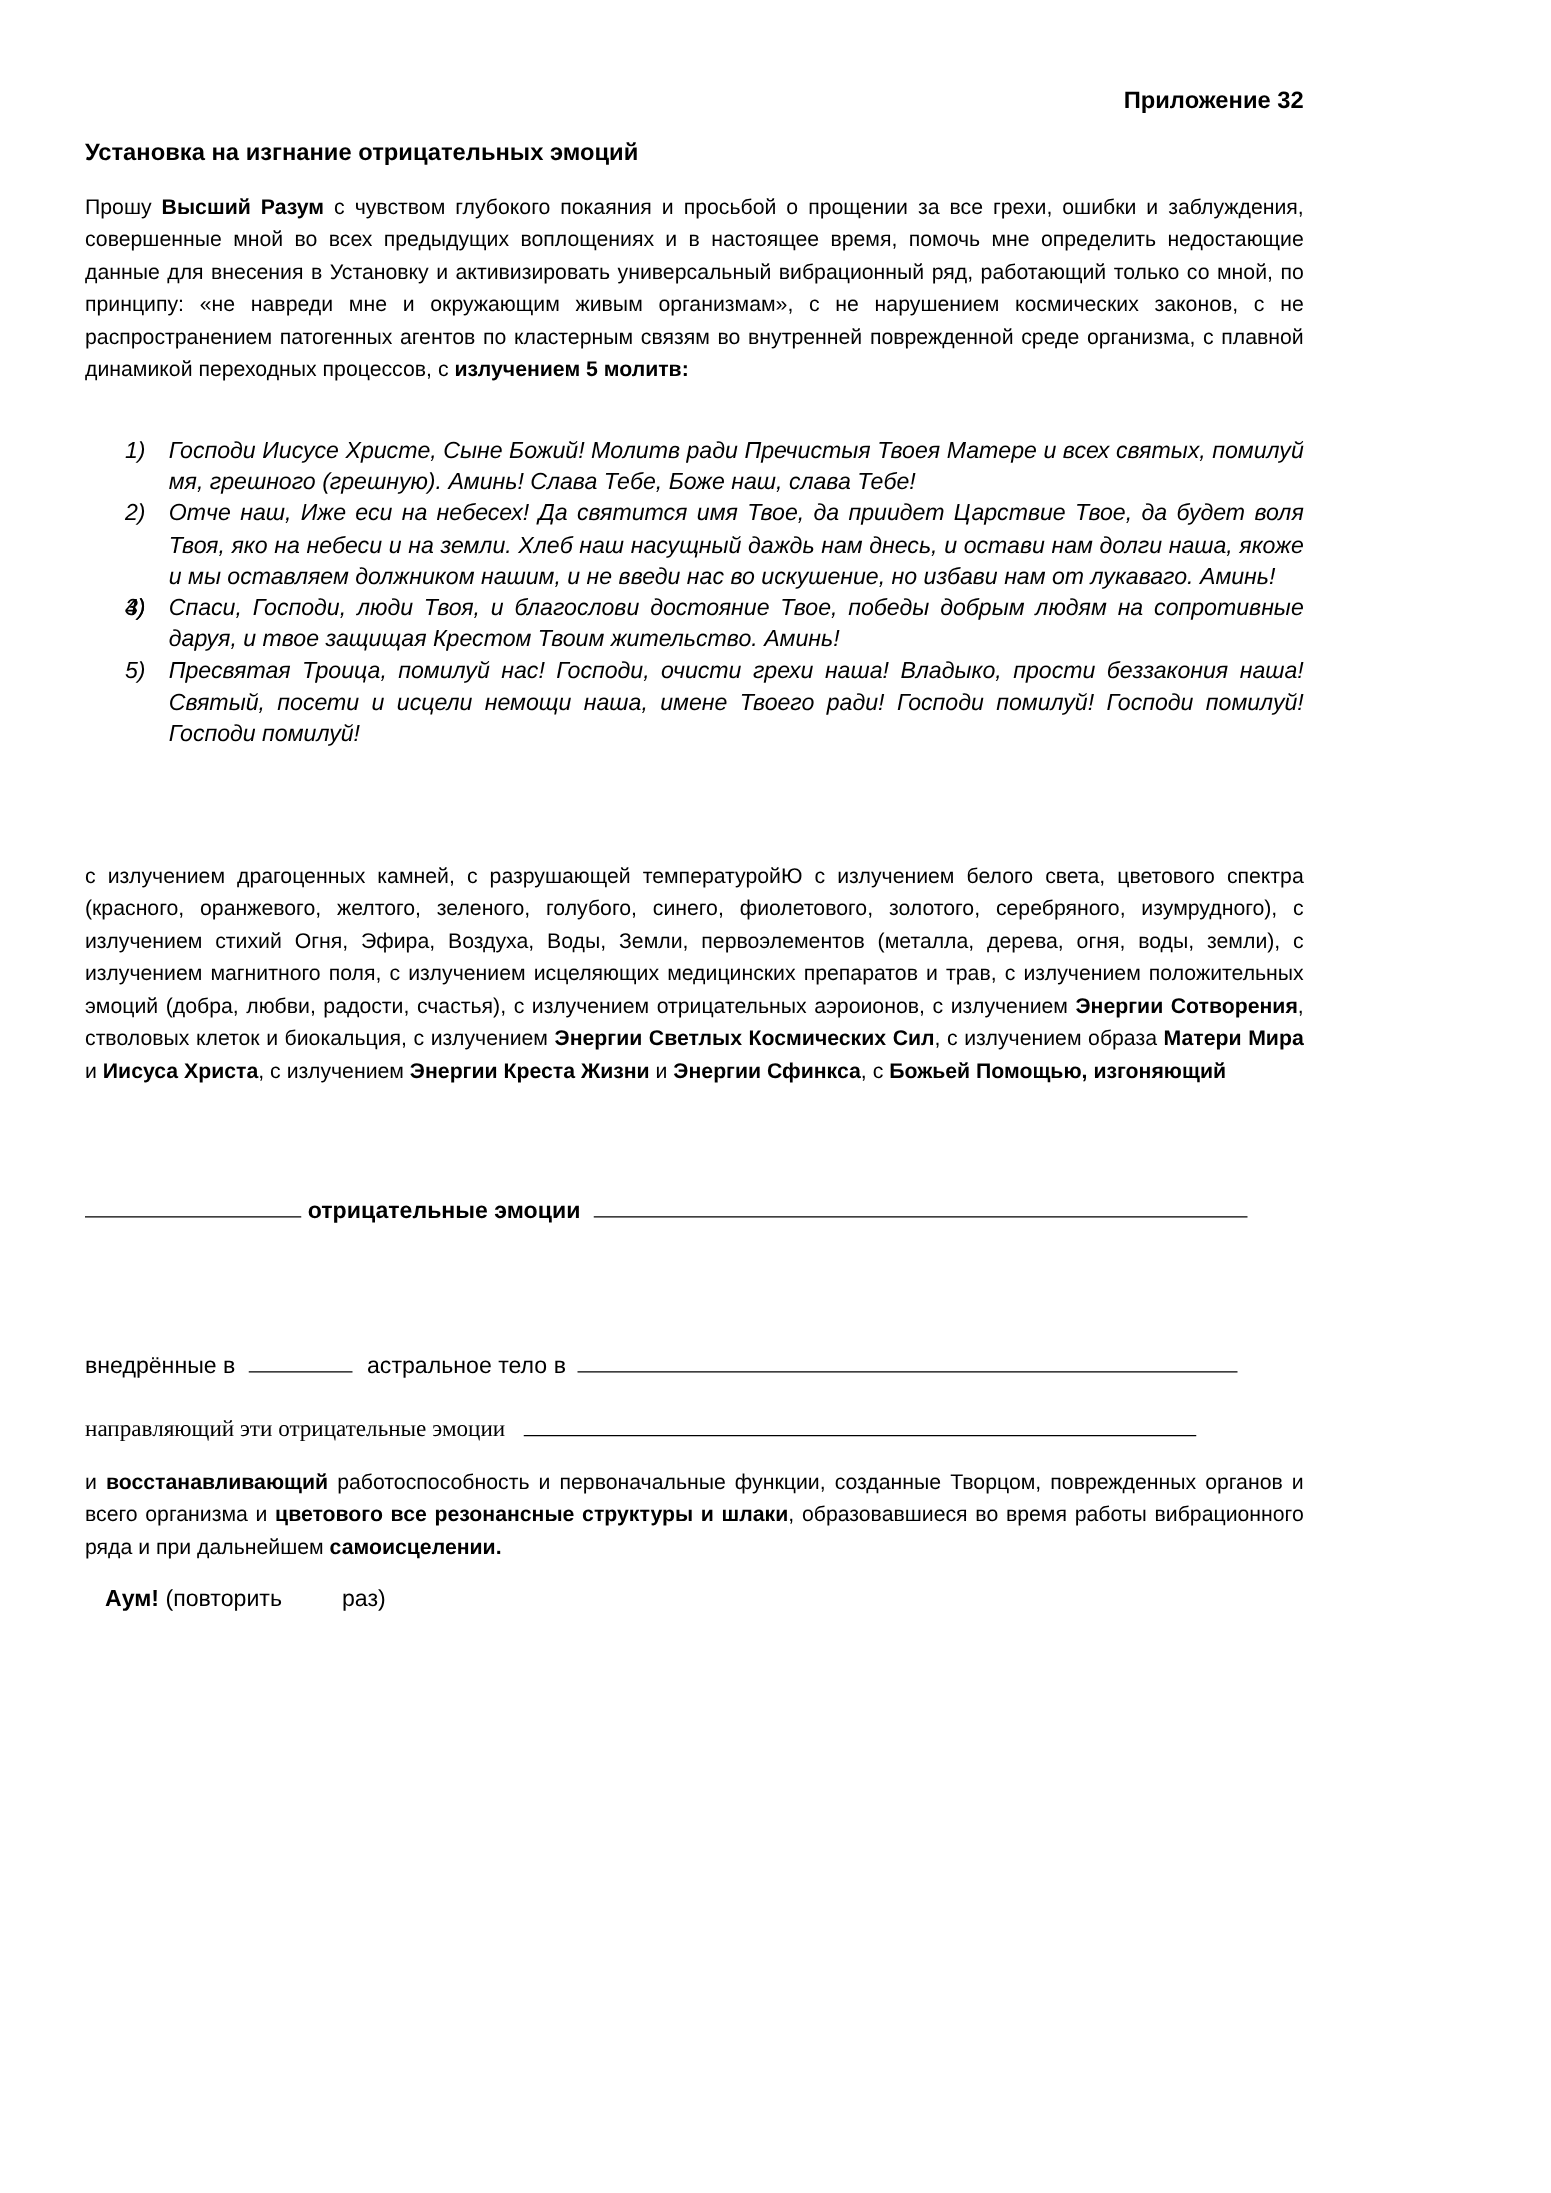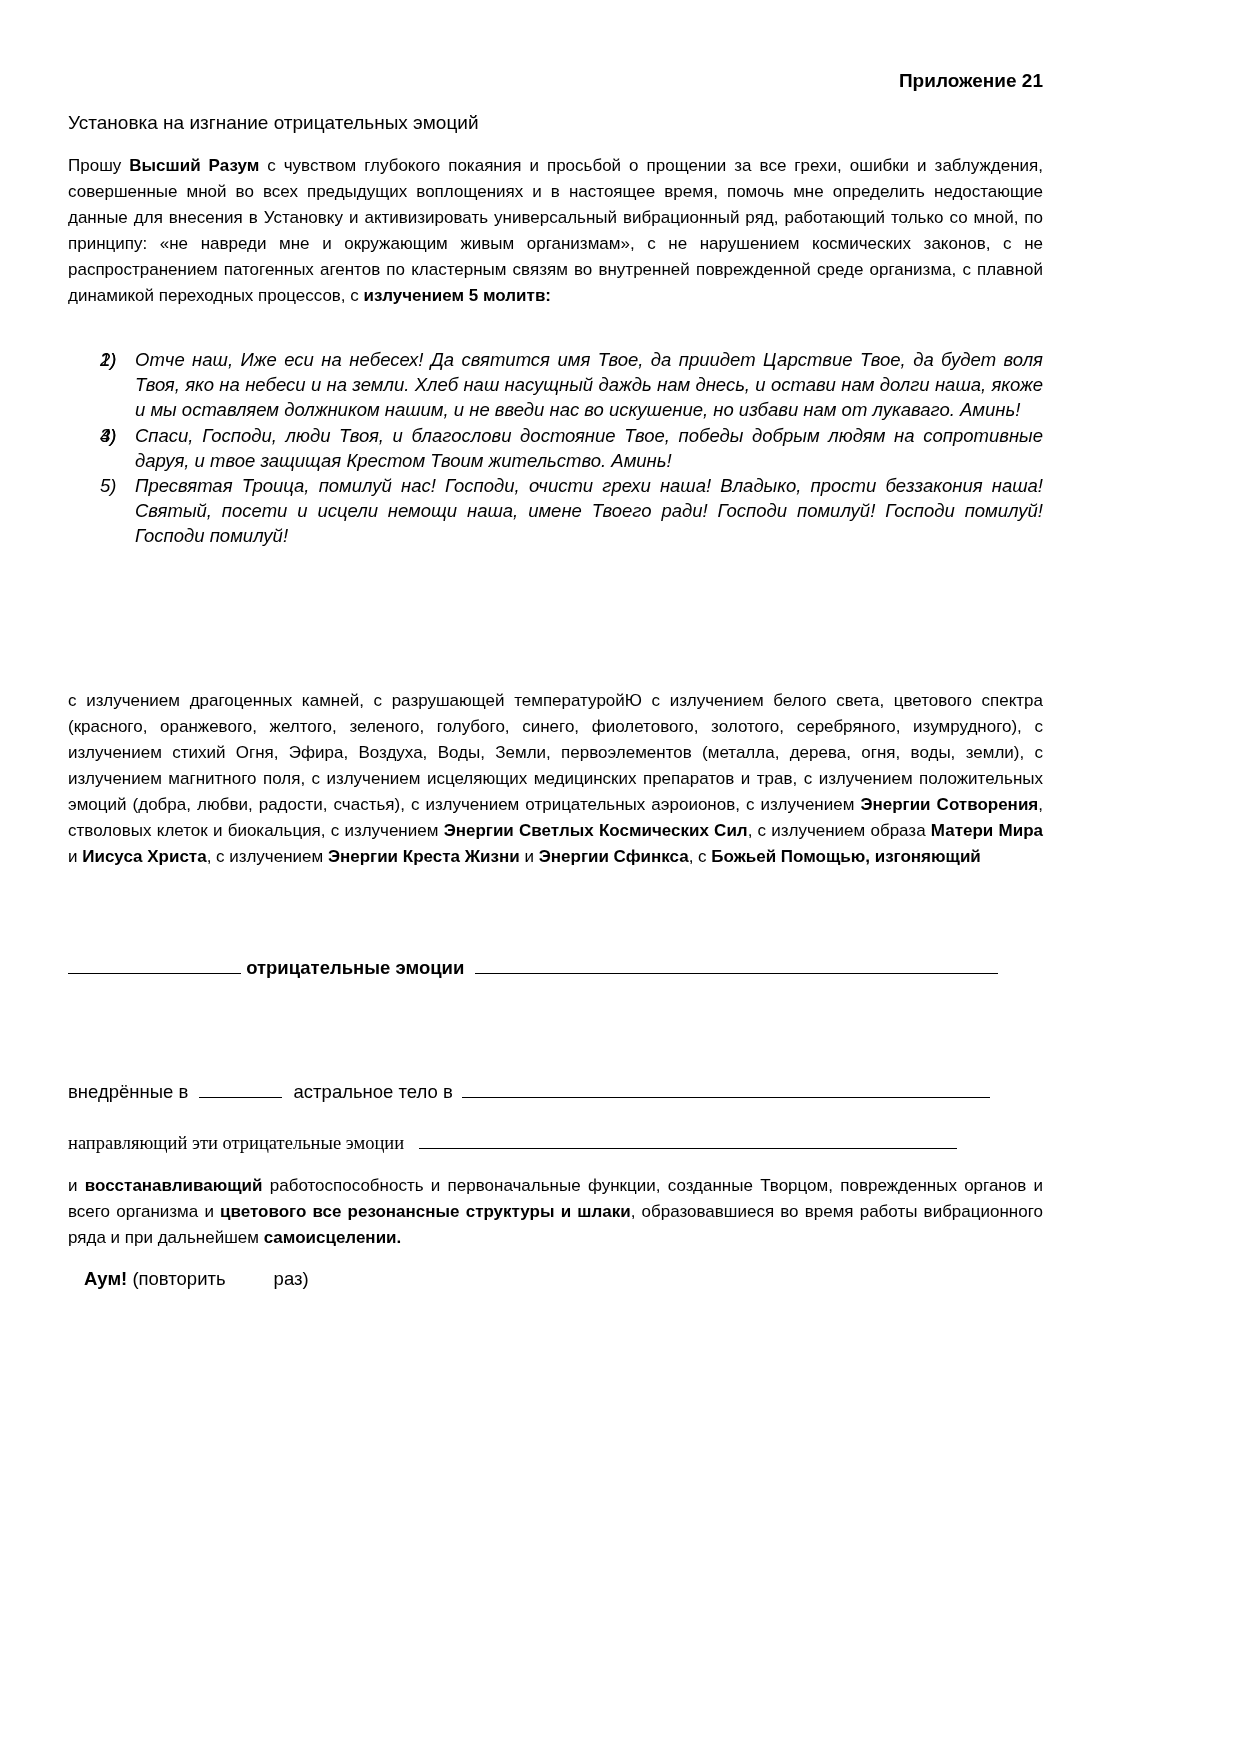--- a/index.html
+++ b/index.html
@@ -1,46 +1,46 @@
 <!DOCTYPE html>
 <html><head>
 <meta charset="utf-8">
 <style>
   html, body { margin: 0; padding: 0; background: #ffffff; }
   body { width: 1241px; height: 1754px; position: relative; overflow: hidden;
          font-family: "Liberation Sans", sans-serif; color: #000; }
   .page { position: absolute; left: 68px; top: 0; width: 975px; }
   .appendix { position: absolute; right: 0; top: 70px; font-weight: bold; font-size: 19px; }
-  .title { position: absolute; left: 0; top: 112px; font-weight: normal; font-size: 19px; }
+  .title { position: absolute; left: 0; top: 112px; font-weight: bold; font-size: 19px; }
   .para { font-size: 17px; line-height: 26px; text-align: justify; }
   .p1 { position: absolute; left: 0; top: 153px; width: 975px; }
   .prayers { position: absolute; left: 32px; top: 347px; width: 943px; margin: 0; padding: 0; list-style: none; }
   .prayers li { position: relative; padding-left: 35px; font-style: italic; font-size: 18.5px; line-height: 25.2px; text-align: justify; }
   .prayers .num { position: absolute; left: 0; top: 0; font-style: italic; }
   .p2 { position: absolute; left: 0; top: 688px; width: 975px; }
   .b { font-weight: bold; }
   .line { position: absolute; left: 0; font-size: 18.5px; white-space: nowrap; }
   .blank { display: inline-block; border-bottom: 1px solid #000; height: 18px; vertical-align: baseline; }
   .l1 { top: 955px; }
   .l2 { top: 1043px; margin-top: 36px; }
   .l3 { top: 1130px; font-family: Liberation Serif, serif; }
   .p3 { position: absolute; left: 0; top: 1173px; width: 975px; }
   .aum { position: absolute; left: 4px; top: 1268px; font-size: 18.5px; margin-left: 12px; }
 </style>
 </head>
 <body>
 
 <div class="page">
-  <div class="appendix">Приложение 21</div>
+  <div class="appendix">Приложение 32</div>
   <div class="title">Установка на изгнание отрицательных эмоций</div>
 
   <div class="para p1"><span>Прошу </span><span class="b">Высший Разум</span><span> с чувством глубокого покаяния и просьбой о прощении за все грехи, ошибки и заблуждения, совершенные мной во всех предыдущих воплощениях и в настоящее время, помочь мне определить недостающие данные для внесения в Установку и активизировать универсальный вибрационный ряд, работающий только со мной, по принципу: «не навреди мне и окружающим живым организмам», с не нарушением космических законов, с не распространением  патогенных агентов по кластерным связям во внутренней поврежденной среде организма, с плавной динамикой переходных процессов, с </span><span class="b">излучением 5 молитв:</span></div>
 
   <ol class="prayers">
-    <li><span class="num">1)</span></li>
+    <li><span class="num">1)</span><span>Господи Иисусе Христе, Сыне Божий! Молитв ради Пречистыя Твоея Матере и всех святых, помилуй мя, грешного (грешную). Аминь! Слава Тебе, Боже наш, слава Тебе!</span></li>
     <li><span class="num">2)</span><span>Отче наш, Иже еси на небесех! Да святится имя Твое, да приидет Царствие Твое, да будет воля Твоя, яко на небеси и на земли. Хлеб наш насущный даждь нам днесь, и остави нам долги наша, якоже и мы оставляем должником нашим, и не введи нас во искушение, но избави нам от лукаваго. Аминь!</span></li>
     <li><span class="num">3)</span></li>
     <li><span class="num">4)</span><span>Спаси, Господи, люди Твоя, и благослови достояние Твое, победы добрым людям на сопротивные даруя, и твое защищая Крестом Твоим жительство. Аминь!</span></li>
     <li><span class="num">5)</span><span>Пресвятая Троица, помилуй нас! Господи, очисти грехи наша! Владыко, прости беззакония наша! Святый, посети и исцели немощи наша, имене Твоего ради! Господи помилуй! Господи помилуй! Господи помилуй!</span></li>
   </ol>
 
   <div class="para p2"><span>с излучением драгоценных камней, с разрушающей температуройЮ с излучением белого света, цветового спектра (красного, оранжевого, желтого, зеленого, голубого, синего, фиолетового, золотого, серебряного, изумрудного), с излучением стихий Огня, Эфира, Воздуха, Воды, Земли, первоэлементов (металла, дерева, огня, воды, земли), с излучением магнитного поля, с излучением исцеляющих медицинских препаратов и трав,  с излучением положительных эмоций (добра, любви, радости, счастья), с излучением отрицательных аэроионов, с излучением </span><span class="b">Энергии Сотворения</span><span>, стволовых клеток и биокальция, с излучением </span><span class="b">Энергии Светлых Космических Сил</span><span>, с излучением образа </span><span class="b">Матери Мира</span><span> и </span><span class="b">Иисуса Христа</span><span>, с излучением </span><span class="b">Энергии Креста Жизни</span><span> и </span><span class="b">Энергии Сфинкса</span><span>, с </span><span class="b">Божьей Помощью, изгоняющий</span></div>
 
   <div class="line l1">
     <span class="blank" style="width:173px"></span>

